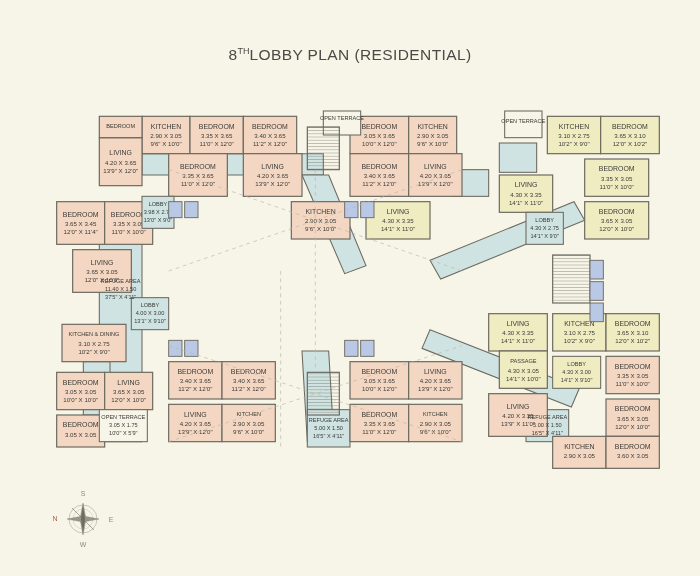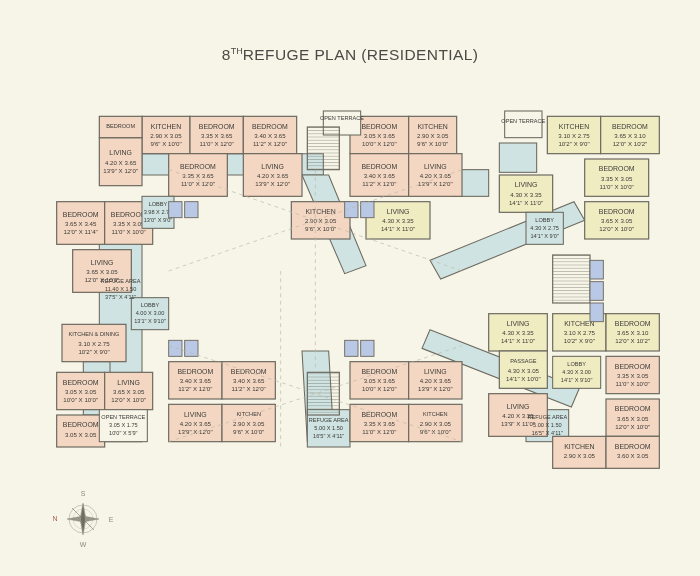--- a/index.html
+++ b/index.html
@@ -36,21 +36,21 @@
   #compass{
     position:absolute;left:42px;top:486px;width:82px;height:72px;
   }
   .cmp-t{font-size:7px;fill:#8a8a82;text-anchor:middle;dominant-baseline:middle;font-family:"Liberation Sans",sans-serif;}
   .cmp-n{fill:#a8604e;}
 </style>
 </head>
 <body>
 
 <div id="page-title">
-  <span>8</span><span class="sup">TH</span><span>REFUGE PLAN (RESIDENTIAL)</span>
+  <span>8</span><span class="sup">TH</span><span>LOBBY PLAN (RESIDENTIAL)</span>
 </div>
 
 <div id="plan">
 <svg viewBox="0 0 260 150" width="700" height="400" xmlns="http://www.w3.org/2000/svg">
   <defs>
     <pattern id="hatch" width="1.2" height="1.2" patternUnits="userSpaceOnUse" patternTransform="rotate(0)">
       <line x1="0" y1="0" x2="1.2" y2="0" stroke="#6d6a60" stroke-width="0.28"></line>
     </pattern>
     <pattern id="hatchv" width="1.2" height="1.2" patternUnits="userSpaceOnUse">
       <line x1="0" y1="0" x2="0" y2="1.2" stroke="#6d6a60" stroke-width="0.28"></line>

